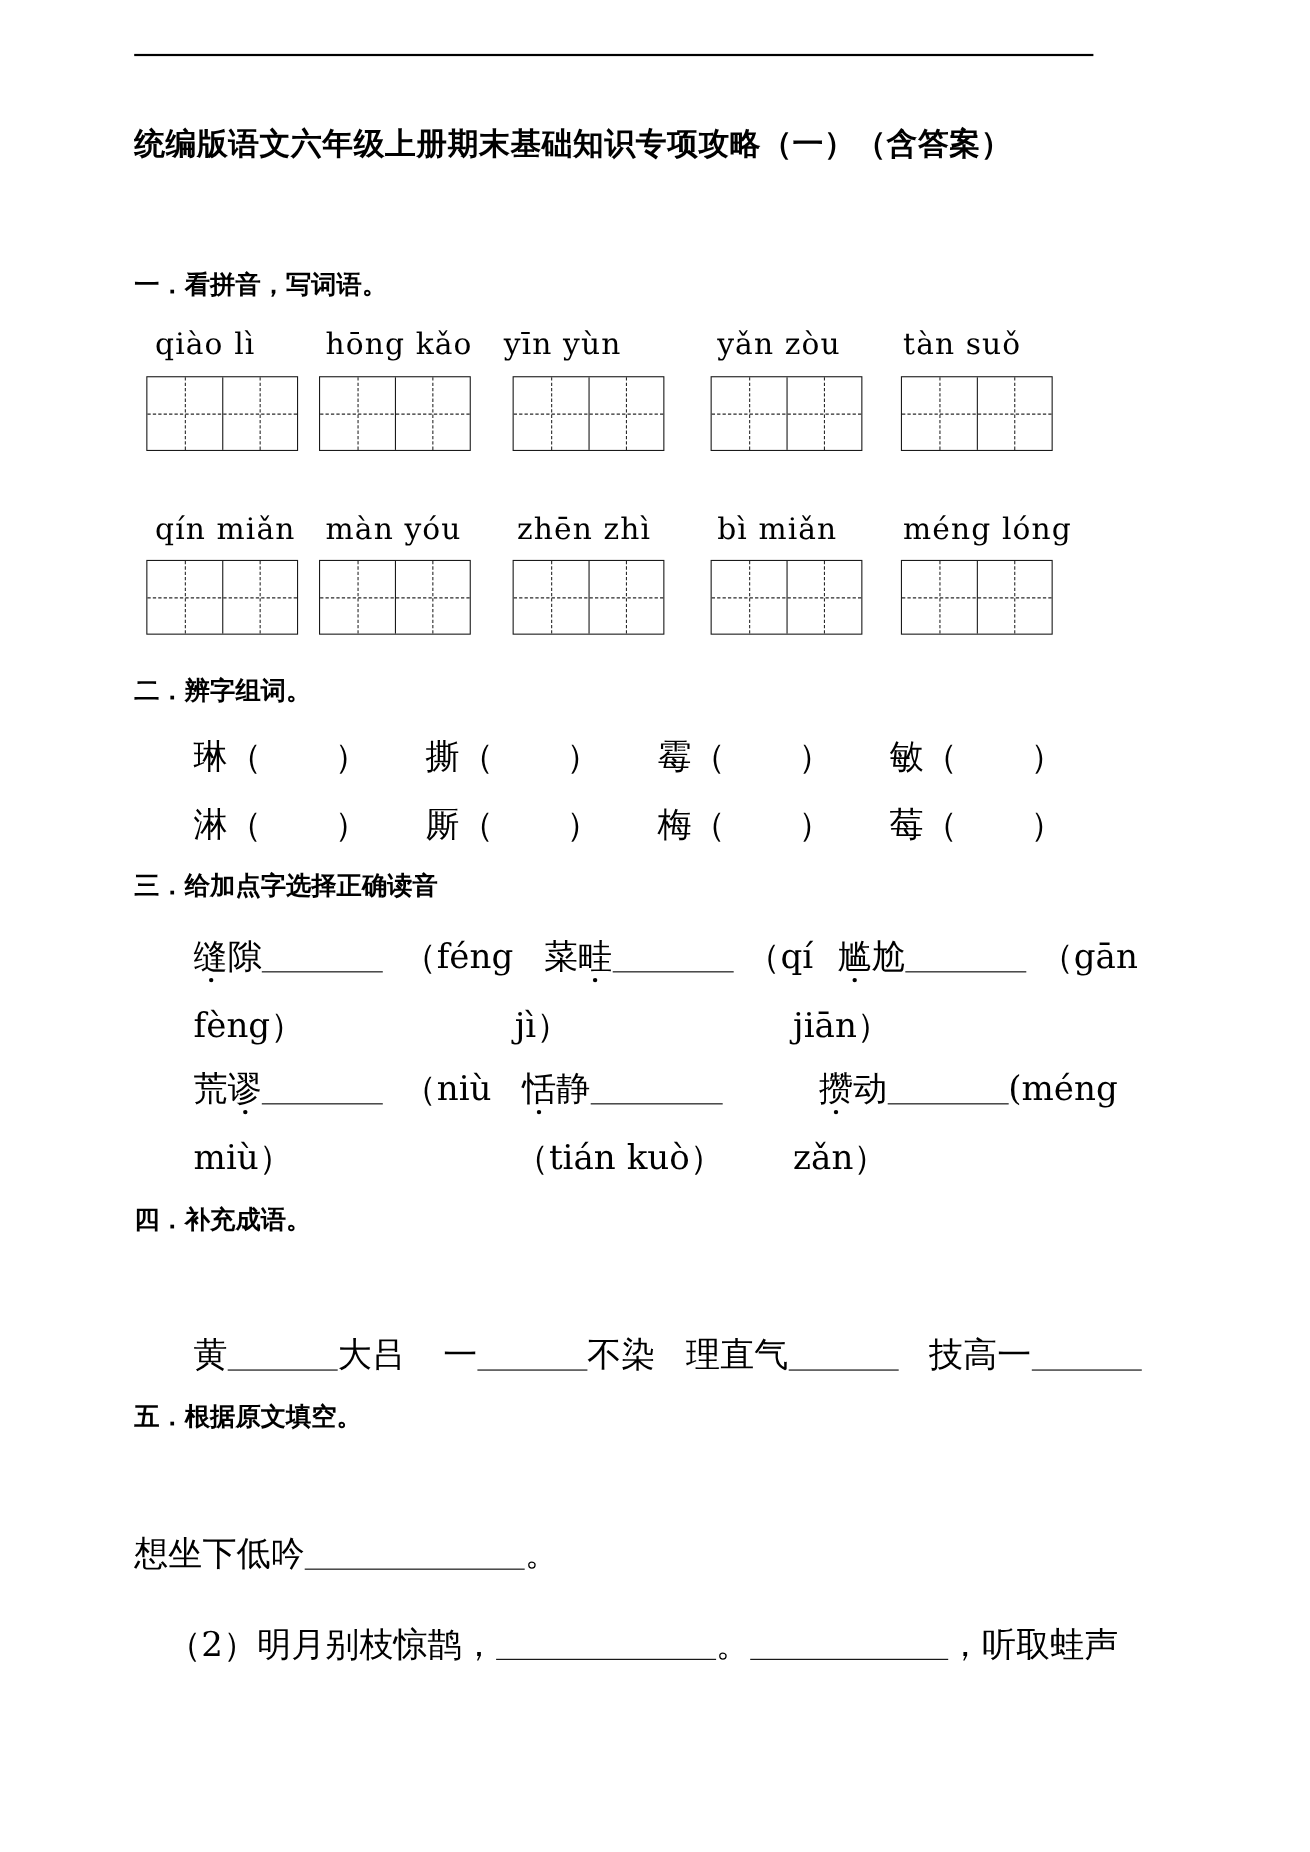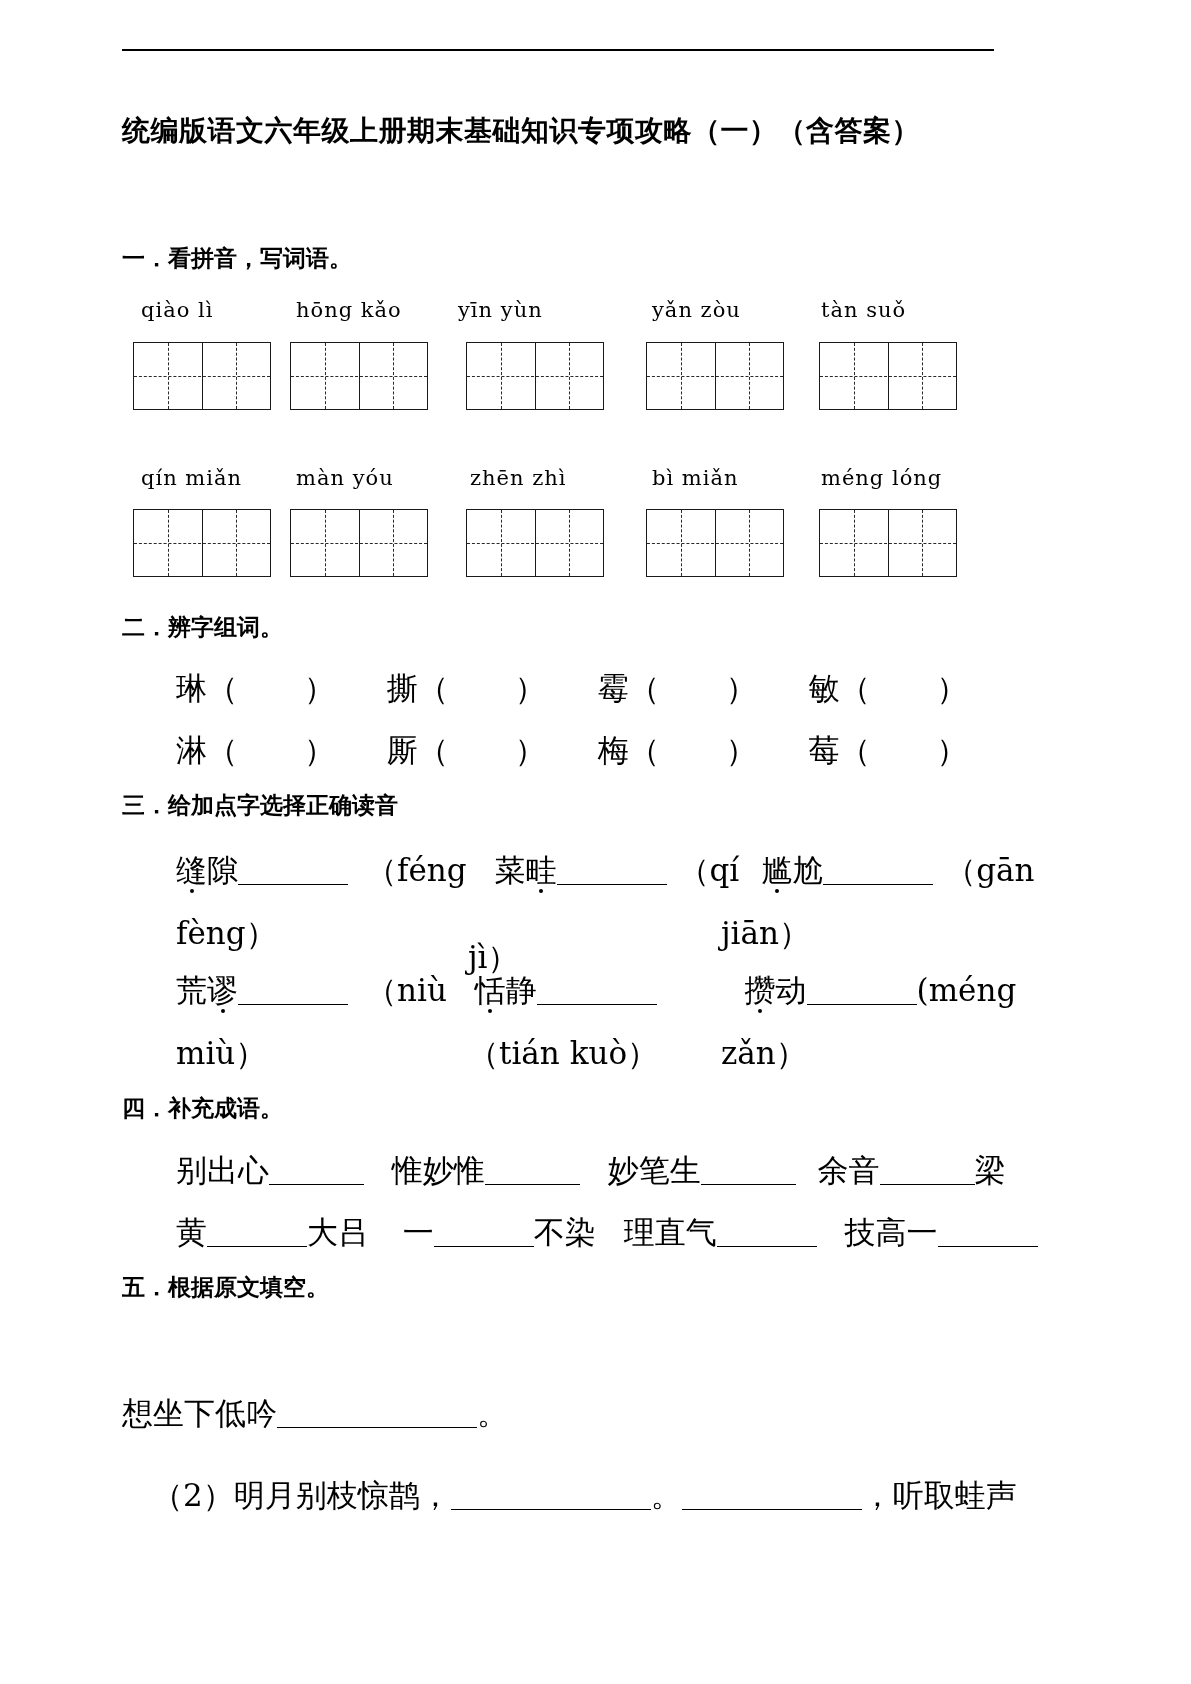--- a/index.html
+++ b/index.html
@@ -59,21 +59,21 @@
   
   .pinyin-row {
     position: absolute;
     left: 133px;
     width: 880px;
     height: 30px;
   }
   .pinyin-cell {
     position: absolute;
     font-family: "DejaVu Serif", "Liberation Serif", serif;
-    font-size: 21px;
+    font-size: 27px;
     white-space: nowrap;
     letter-spacing: 1px;
   }
   .grid-row {
     position: absolute;
     left: 133px;
     width: 880px;
     height: 70px;
   }
   .tzg {
@@ -264,21 +264,21 @@
 
   <div class="tline" style="left:176px; top:855px;">
     <span class="dotchar">缝</span><span>隙</span><span class="ul w110"></span><span class="sp18"></span><span>（féng</span><span class="sp18"></span>
     <span>菜</span><span class="dotchar">畦</span><span class="ul w110"></span><span class="sp12"></span><span>（qí</span><span class="sp12"></span>
     <span class="dotchar">尴</span><span>尬</span><span class="ul w110"></span><span class="sp12"></span><span>（gān</span>
   </div>
 
   <div class="tline" style="left:176px; top:918px;">
     <span>fèng）</span>
   </div>
-  <div class="tline" style="left:468px; top:918px;margin-top:24px;">
+  <div class="tline" style="left:468px; top:918px;">
     <span>jì）</span>
   </div>
   <div class="tline" style="left:721px; top:918px;">
     <span>jiān）</span>
   </div>
 
   <div class="tline" style="left:176px; top:975px;">
     <span>荒</span><span class="dotchar">谬</span><span class="ul w110"></span><span class="sp18"></span><span>（niù</span><span class="sp18"></span>
     <span class="dotchar">恬</span><span>静</span><span class="ul w120"></span><span class="sp18"></span><span class="sp24"></span><span class="sp24"></span><span class="sp12"></span>
     <span class="dotchar">攒</span><span>动</span><span class="ul w110"></span><span>(méng</span>
@@ -289,26 +289,20 @@
   </div>
   <div class="tline" style="left:468px; top:1038px;">
     <span>（tián kuò）</span>
   </div>
   <div class="tline" style="left:721px; top:1038px;">
     <span>zǎn）</span>
   </div>
 
   <div class="sec-head" style="top:1093px;">四．补充成语。</div>
 
-  <div class="tline" style="left:176px; top:1155px;">
-    <span>别出心</span><span class="ul w95"></span><span class="sp18"></span>
-    <span>惟妙惟</span><span class="ul w95"></span><span class="sp18"></span>
-    <span>妙笔生</span><span class="ul w95"></span><span class="sp12"></span>
-    <span>余音</span><span class="ul w95"></span><span>梁</span>
-  </div>
 
   <div class="tline" style="left:176px; top:1217px;">
     <span>黄</span><span class="ul w100"></span><span>大吕</span><span class="sp24"></span>
     <span>一</span><span class="ul w100"></span><span>不染</span><span class="sp18"></span>
     <span>理直气</span><span class="ul w100"></span><span class="sp18"></span>
     <span>技高一</span><span class="ul w100"></span>
   </div>
 
   <div class="sec-head" style="top:1272px;">五．根据原文填空。</div>
 

